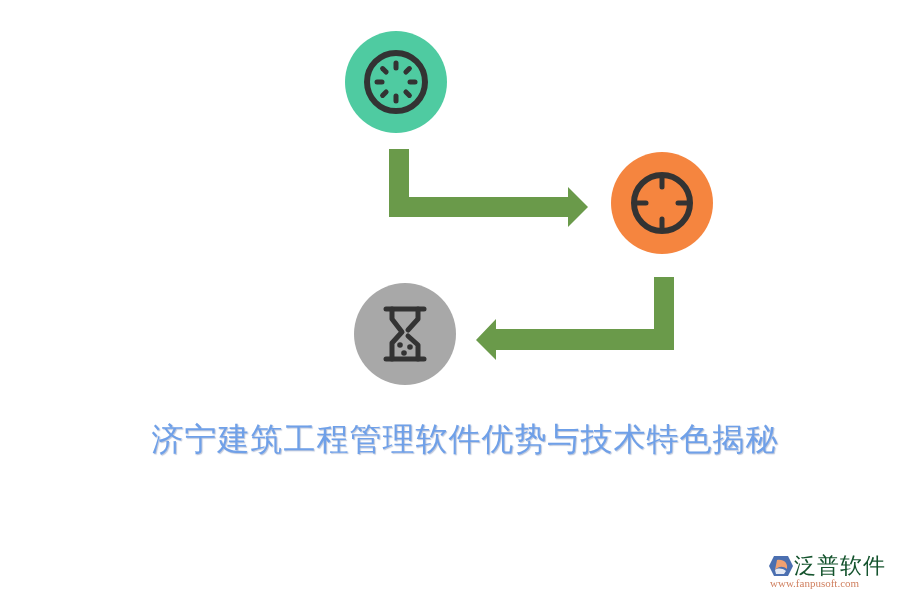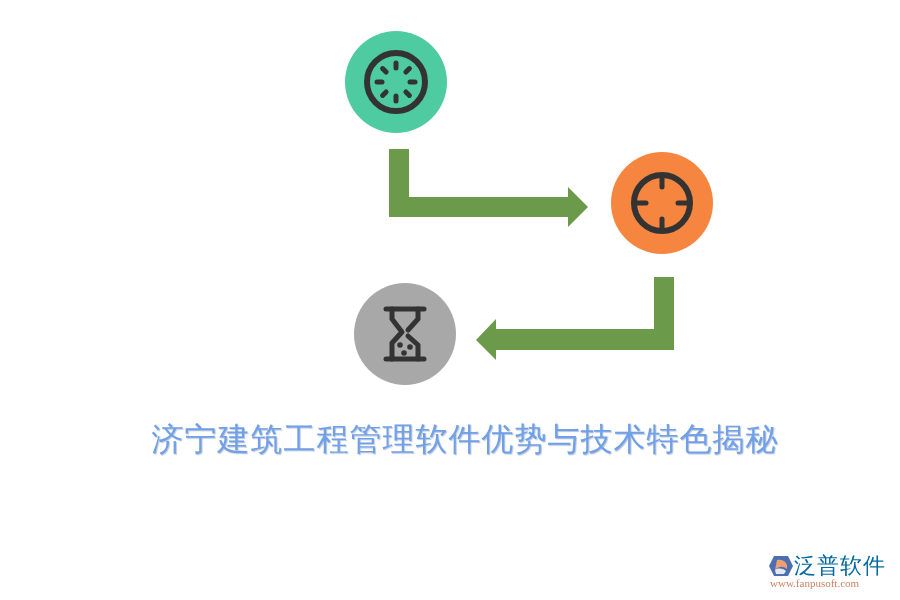--- a/index.html
+++ b/index.html
@@ -49,21 +49,21 @@
   .logo-icon {
     position: absolute;
     left: 0; top: 2px;
     width: 26px; height: 24px;
   }
   .logo-name {
     position: absolute;
     left: 26px;
     top: -1px;
     font-size: 22px;
-    color: #0369a1;
+    color: #14532d;
     white-space: nowrap;
     letter-spacing: 1px;
   }
   .logo-url {
     position: absolute;
     left: 2px;
     top: 25px;
     font-family: Liberation Serif, serif;
     font-size: 11px;
     color: #d08060;

